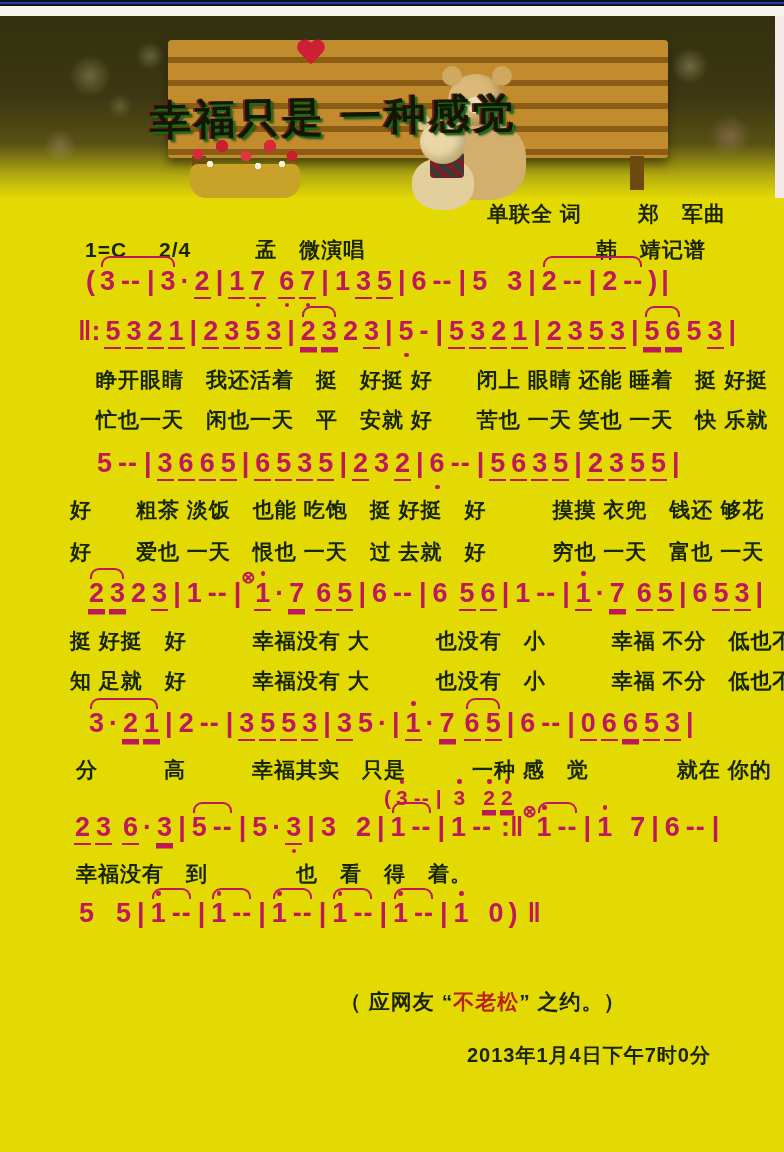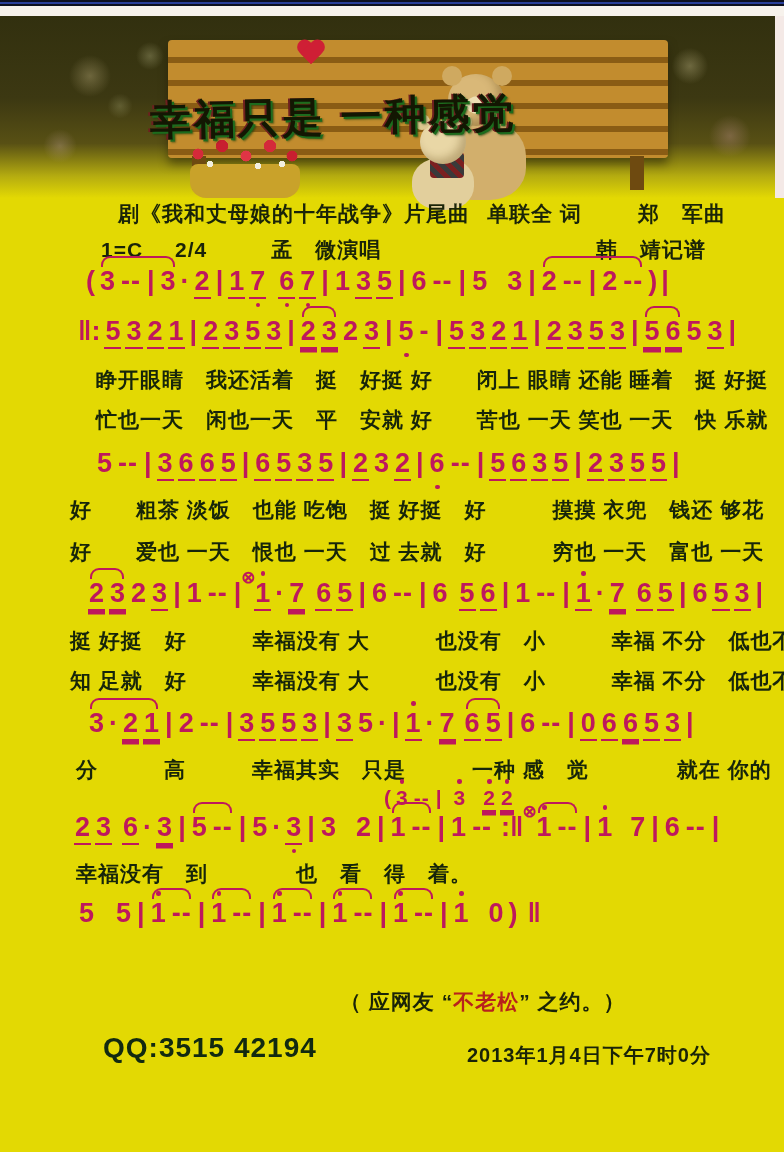--- a/index.html
+++ b/index.html
@@ -66,21 +66,21 @@
     font-size:41px;font-weight:900;letter-spacing:3px;color:#131702;
     text-shadow:2px 2px 0 #1d6b1d,-2px 0 0 #6e1f1f,3px 3px 2px rgba(20,60,10,.6);
     transform:rotate(-1.2deg);white-space:nowrap;
   }
   
   .credit{position:absolute;left:118px;top:200px;right:58px;display:flex;align-items:baseline;
     font-size:21px;font-weight:700;letter-spacing:1px;}
   .credit .lyr{margin-left:auto;margin-right:56px;}
   .meta{position:absolute;left:85px;top:236px;right:78px;display:flex;align-items:baseline;
     font-size:21px;font-weight:700;letter-spacing:1px;}
-  .meta .k{margin-right:32px;margin-left:16px;} .meta .t{margin-right:64px;} .meta .tr{margin-left:auto;}
+  .meta .k{margin-right:32px;} .meta .t{margin-right:64px;} .meta .tr{margin-left:auto;}
   .lyrics{position:absolute;font-size:21px;font-weight:700;letter-spacing:1px;white-space:nowrap;color:#17250a;}
   
   .mline{position:absolute;white-space:nowrap;font-size:27px;font-weight:700;line-height:1.15;color:#be185d;}
   .mline.small{font-size:21px;}
   .note{display:inline-block;position:relative;margin:0 2px;padding:0 1px;}
   .note.u1,.note.u2{border-bottom:2.5px solid currentColor;}
   .note.u2{box-shadow:0 3.5px 0 currentColor;}
   .note .odot{position:absolute;left:50%;width:4.5px;height:4.5px;margin-left:-2px;border-radius:50%;background:currentColor;}
   .note .odot.above{top:-7px;}
   .note .odot.below{bottom:-10px;}
@@ -123,21 +123,20 @@
     <div class="bear sm-head"></div>
     <div class="bear sm-ear1"></div>
     <div class="bear sm-ear2"></div>
     <div class="basket"></div>
     <div class="flowers"></div>
     <div class="main-title">幸福只是 一种感觉</div>
   </div>
   <div class="rightborder"></div>
 
   <div class="credit">
-    <span>剧《我和丈母娘的十年战争》片尾曲</span>
     <span class="lyr">单联全 词</span>
     <span>郑　军曲</span>
   </div>
 
   <div class="meta">
     <span class="k">1=C</span>
     <span class="t">2/4</span>
     <span>孟　微演唱</span>
     <span class="tr">韩　靖记谱</span>
   </div>
@@ -155,16 +154,15 @@
   <div class="mline" style="left:86px;top:708px;"><span class="tiegrp"><span class="note">3</span><span class="sym">·</span><span class="note u2">2</span><span class="note u2">1</span></span><span class="bar">|</span><span class="note">2</span><span class="note dash">--</span><span class="bar">|</span><span class="note u1">3</span><span class="note u1">5</span><span class="note u1">5</span><span class="note u1">3</span><span class="bar">|</span><span class="note u1">3</span><span class="note">5</span><span class="sym">·</span><span class="bar">|</span><span class="note u1">1<span class="odot above"></span></span><span class="sym">·</span><span class="note u2">7</span><span class="gap" style="width: 4px;"></span><span class="tiegrp"><span class="note u1">6</span><span class="note u1">5</span></span><span class="bar">|</span><span class="note">6</span><span class="note dash">--</span><span class="bar">|</span><span class="note u1">0</span><span class="note u1">6</span><span class="note u2">6</span><span class="note u1">5</span><span class="note u1">3</span><span class="bar">|</span></div>
   <div class="lyrics" style="left:76px;top:756px;">分　　　高　　　幸福其实　只是　　　一种 感　觉　　　　就在 你的</div>
   <div class="mline small" style="left:382px;top:786px;"><span class="sym">(</span><span class="note">3<span class="odot above"></span></span><span class="note dash">--</span><span class="bar">|</span><span class="gap" style="width: 6px;"></span><span class="note">3<span class="odot above"></span></span><span class="gap" style="width: 12px;"></span><span class="note u2">2<span class="odot above"></span></span><span class="note u2">2<span class="odot above"></span></span></div>
   <div class="mline" style="left:72px;top:812px;"><span class="note u1">2</span><span class="note u1">3</span><span class="gap" style="width: 6px;"></span><span class="note u1">6</span><span class="sym">·</span><span class="note u2">3</span><span class="bar">|</span><span class="tiegrp"><span class="note">5</span><span class="note dash">--</span></span><span class="bar">|</span><span class="note">5</span><span class="sym">·</span><span class="note u1">3<span class="odot below"></span></span><span class="bar">|</span><span class="note">3</span><span class="gap" style="width: 14px;"></span><span class="note">2</span><span class="bar">|</span><span class="tiegrp"><span class="note">1</span><span class="note dash">--</span></span><span class="bar">|</span><span class="note">1</span><span class="note dash">--</span><span class="gap" style="width: 4px;"></span><span class="sym">:‖</span><span class="orn">⊗</span><span class="tiegrp"><span class="note">1<span class="odot above"></span></span><span class="note dash">--</span></span><span class="bar">|</span><span class="note">1<span class="odot above"></span></span><span class="gap" style="width: 12px;"></span><span class="note">7</span><span class="bar">|</span><span class="note">6</span><span class="note dash">--</span><span class="bar">|</span></div>
   <div class="lyrics" style="left:76px;top:860px;">幸福没有　到　　　　也　看　得　着。</div>
   <div class="mline" style="left:76px;top:898px;"><span class="note">5</span><span class="gap" style="width: 16px;"></span><span class="note">5</span><span class="bar">|</span><span class="tiegrp"><span class="note">1<span class="odot above"></span></span><span class="note dash">--</span></span><span class="bar">|</span><span class="tiegrp"><span class="note">1<span class="odot above"></span></span><span class="note dash">--</span></span><span class="bar">|</span><span class="tiegrp"><span class="note">1<span class="odot above"></span></span><span class="note dash">--</span></span><span class="bar">|</span><span class="tiegrp"><span class="note">1<span class="odot above"></span></span><span class="note dash">--</span></span><span class="bar">|</span><span class="tiegrp"><span class="note">1<span class="odot above"></span></span><span class="note dash">--</span></span><span class="bar">|</span><span class="note">1<span class="odot above"></span></span><span class="gap" style="width: 14px;"></span><span class="note">0</span><span class="sym">)</span><span class="gap" style="width: 6px;"></span><span class="sym">‖</span></div>
 
   <div class="footnote">
     <span>（ 应网友 “</span><span class="red">不老松</span><span>” 之约。）</span>
   </div>
-  <div class="qq">QQ:3515 42194</div>
   <div class="date">2013年1月4日下午7时0分</div>
 
 </div>
 
 </body></html>

